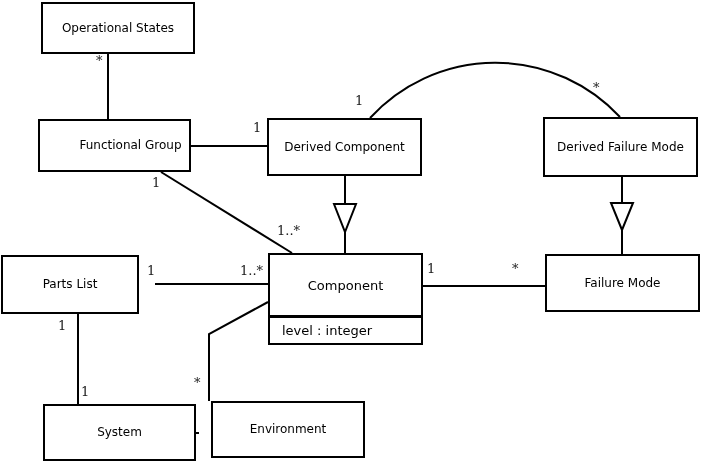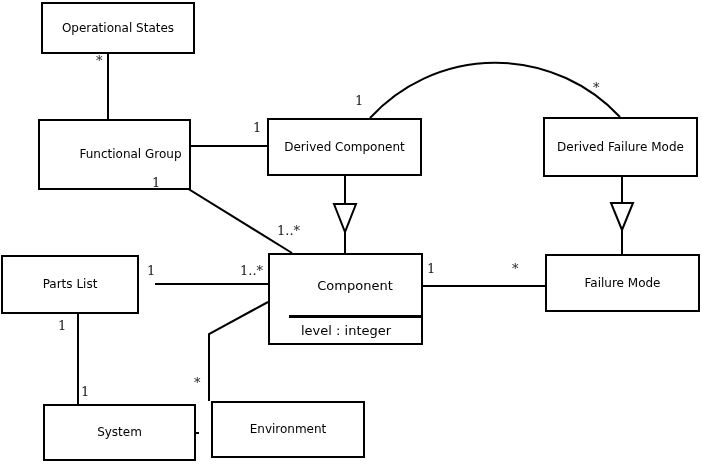--- a/index.html
+++ b/index.html
@@ -37,21 +37,20 @@
   }
   .uml-box-compart {
     position: absolute;
     box-sizing: border-box;
     background: #ffffff;
     border: 2px solid #000000;
     display: flex;
     flex-direction: column;
     font-size: 13px;
     color: #000000;
-    padding-left: 19px;
   }
   .compart-name {
     height: 60px;
     border-bottom: 3px solid #000000;
     display: flex;
     align-items: center;
     justify-content: center;
   }
   .compart-attrs {
     flex: 1;
@@ -90,21 +89,21 @@
       <path d="M154 433 L199 433"></path>
       <path d="M268 302 L209 334 L209 401"></path>
       <path d="M423 286 L545 286"></path>
     </g>
   </svg>
 
   <div class="uml-box" style="left:41px; top:2px; width:154px; height:52px;">
     <span>Operational States</span>
   </div>
 
-  <div class="uml-box" style="left:38px; top:119px; width:153px; height:71px;padding-left:32px;">
+  <div class="uml-box" style="left:38px; top:119px; width:153px; height:53px;padding-left:32px;">
     <span>Functional Group</span>
   </div>
 
   <div class="uml-box" style="left:267px; top:118px; width:155px; height:58px;">
     <span>Derived Component</span>
   </div>
 
   <div class="uml-box" style="left:543px; top:117px; width:155px; height:60px;">
     <span>Derived Failure Mode</span>
   </div>

